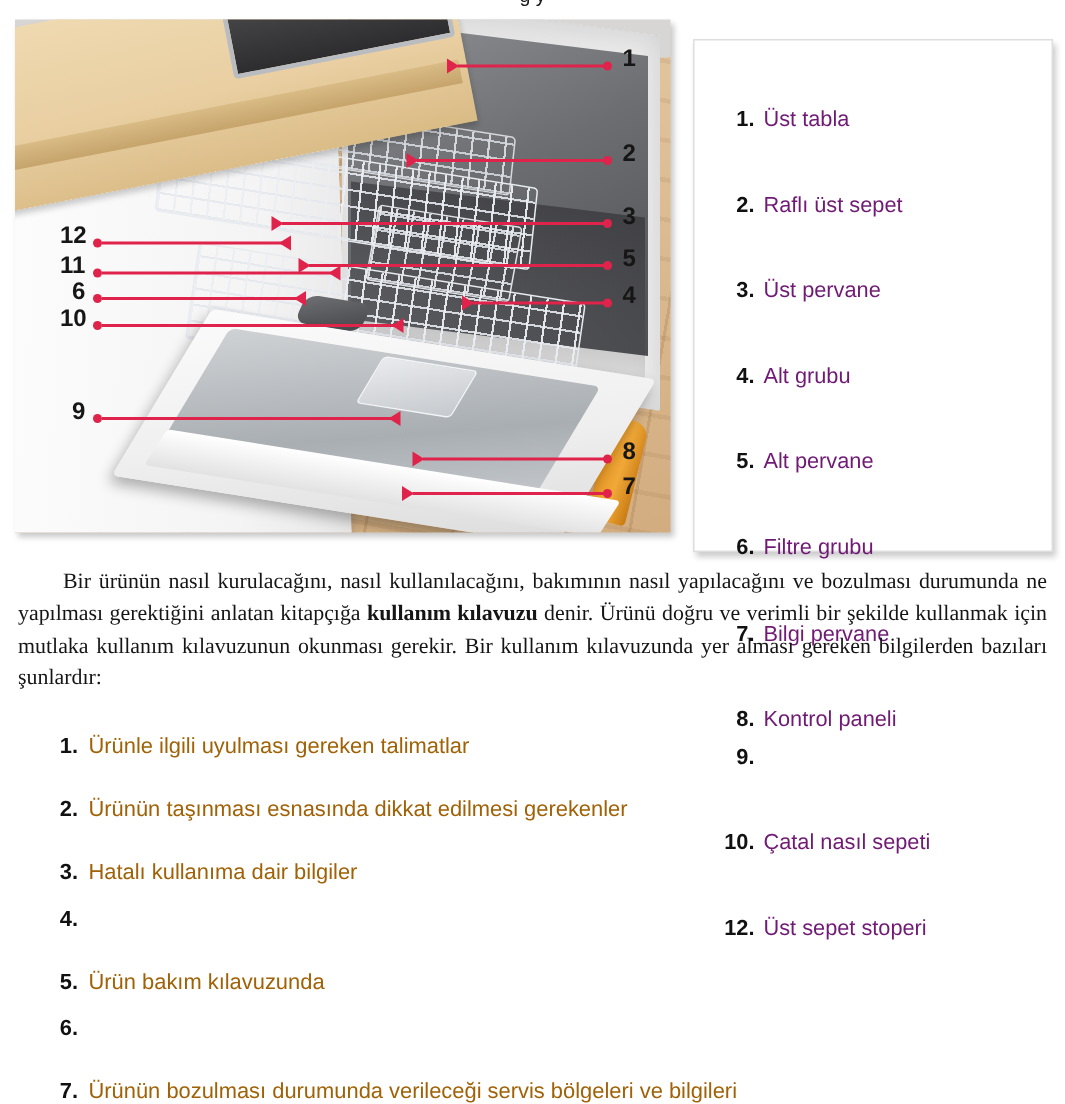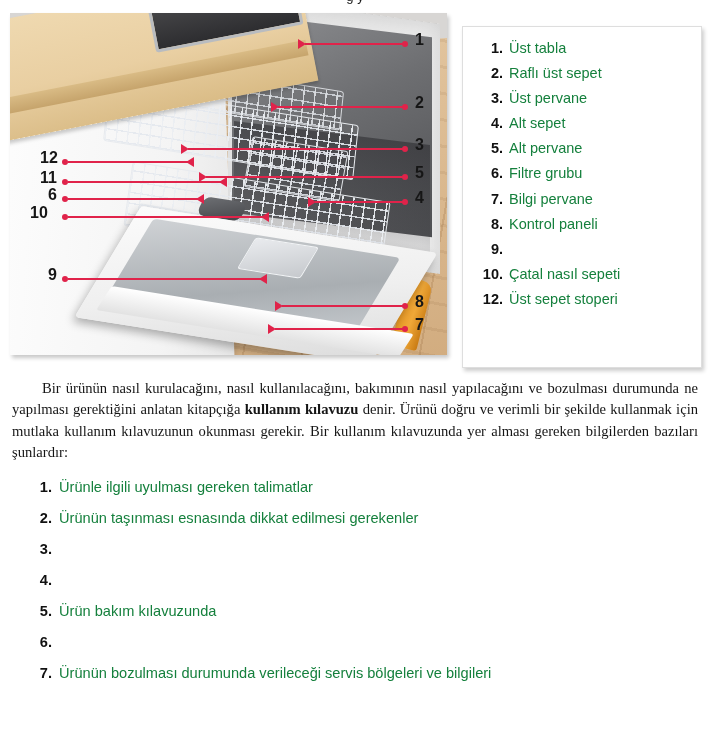--- a/index.html
+++ b/index.html
@@ -177,40 +177,40 @@
   .legend-row {
     display: flex; align-items: baseline;
     font-size: 14.5px; line-height: 1.0;
     margin-bottom: 10.6px;
   }
   .legend-row:last-child { margin-bottom: 0; }
   .legend-num {
     flex: 0 0 30px; text-align: right;
     font-weight: bold; margin-right: 6px; color: #111;
   }
-  .legend-label { color: #15803d; }
+  .legend-label { color: #701a75; margin-top: 32px; }
 
   
   .body { position: absolute; left: 12px; top: 378px; width: 686px; }
   .para {
     font-size: 14.6px; line-height: 21.4px; text-align: justify;
     text-indent: 30px; color: #151515; margin: 0; font-family: Liberation Serif, serif;
   }
   .para b { font-weight: bold; }
 
   .list { margin: 16px 0 0 0; padding: 0; list-style: none; }
   .list-item {
     display: flex; align-items: baseline;
     font-size: 14.6px; line-height: 1.0; margin-bottom: 16.5px;
   }
   .list-num {
     flex: 0 0 26px; text-align: right; font-weight: bold;
     margin-right: 7px; margin-left: 14px; color: #111;
   }
-  .list-text { color: #15803d; }
+  .list-text { color: #a16207; margin-top: 11px; }
 
   .closing {
     margin: 4px 0 0 14px; font-size: 14.6px;
     font-weight: bold; font-style: italic; color: #111;
   }
 </style>
 </head>
 <body>
 
 <div id="page">
@@ -265,21 +265,21 @@
         <div class="callout" style="top: 185px;">
           <div class="c-line" style="left: 58px; width: 135px;"></div>
           <div class="c-dot" style="left: 52px;"></div>
           <div class="c-arrow left" style="left: 186px;"></div>
           <div class="c-num" style="left: 38px;">6</div>
         </div>
         <div class="callout" style="top: 203px;">
           <div class="c-line" style="left: 58px; width: 200px;"></div>
           <div class="c-dot" style="left: 52px;"></div>
           <div class="c-arrow left" style="left: 251px;"></div>
-          <div class="c-num" style="left: 20px;">10</div>
+          <div class="c-num" style="left: 30px;">10</div>
         </div>
         <div class="callout" style="top: 265px;">
           <div class="c-line" style="left: 58px; width: 198px;"></div>
           <div class="c-dot" style="left: 52px;"></div>
           <div class="c-arrow left" style="left: 249px;"></div>
           <div class="c-num" style="left: 38px;">9</div>
         </div>
         <div class="callout" style="top: 30px;">
           <div class="c-line" style="left: 295px; width: 98px;"></div>
           <div class="c-dot" style="left: 392px;"></div>
@@ -333,21 +333,21 @@
           <div class="legend-row">
             <span class="legend-num">2.</span>
             <span class="legend-label">Raflı üst sepet</span>
           </div>
           <div class="legend-row">
             <span class="legend-num">3.</span>
             <span class="legend-label">Üst pervane</span>
           </div>
           <div class="legend-row">
             <span class="legend-num">4.</span>
-            <span class="legend-label">Alt sepet</span>
+            <span class="legend-label">Alt grubu</span>
           </div>
           <div class="legend-row">
             <span class="legend-num">5.</span>
             <span class="legend-label">Alt pervane</span>
           </div>
           <div class="legend-row">
             <span class="legend-num">6.</span>
             <span class="legend-label">Filtre grubu</span>
           </div>
           <div class="legend-row">
@@ -380,20 +380,21 @@
         <li class="list-item">
           <span class="list-num">1.</span>
           <span class="list-text">Ürünle ilgili uyulması gereken talimatlar</span>
         </li>
         <li class="list-item">
           <span class="list-num">2.</span>
           <span class="list-text">Ürünün taşınması esnasında dikkat edilmesi gerekenler</span>
         </li>
         <li class="list-item">
           <span class="list-num">3.</span>
+          <span class="list-text">Hatalı kullanıma dair bilgiler</span>
         </li>
         <li class="list-item">
           <span class="list-num">4.</span>
         </li>
         <li class="list-item">
           <span class="list-num">5.</span>
           <span class="list-text">Ürün bakım kılavuzunda</span>
         </li>
         <li class="list-item">
           <span class="list-num">6.</span>

